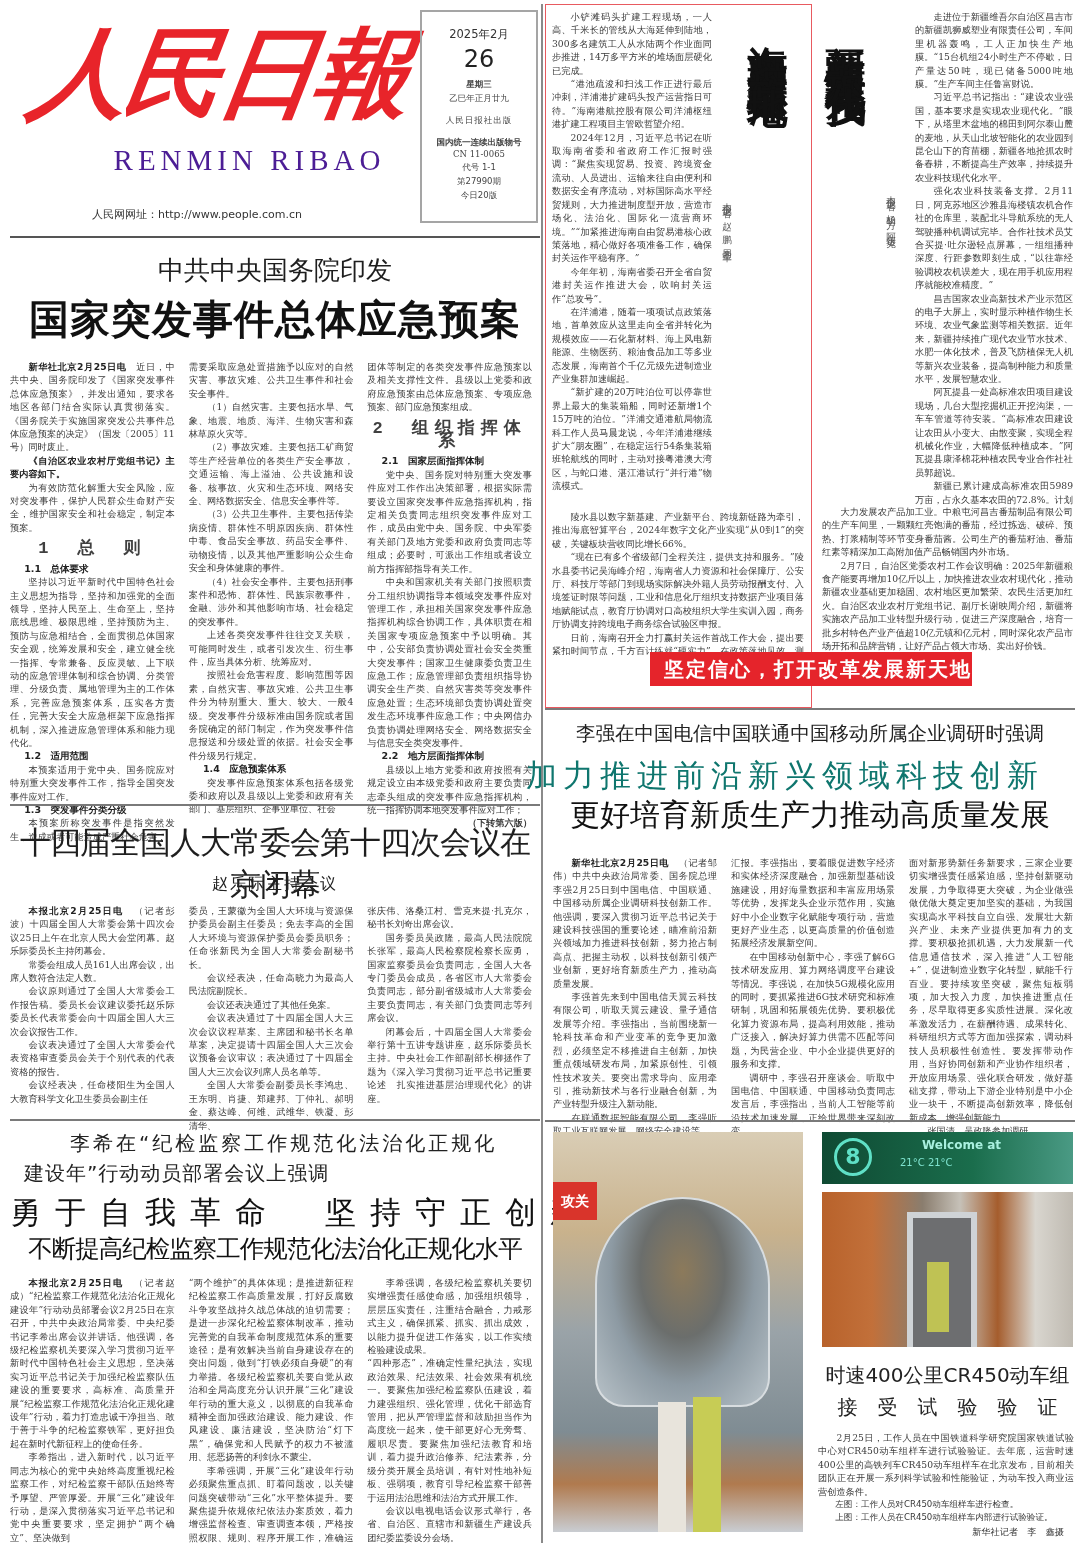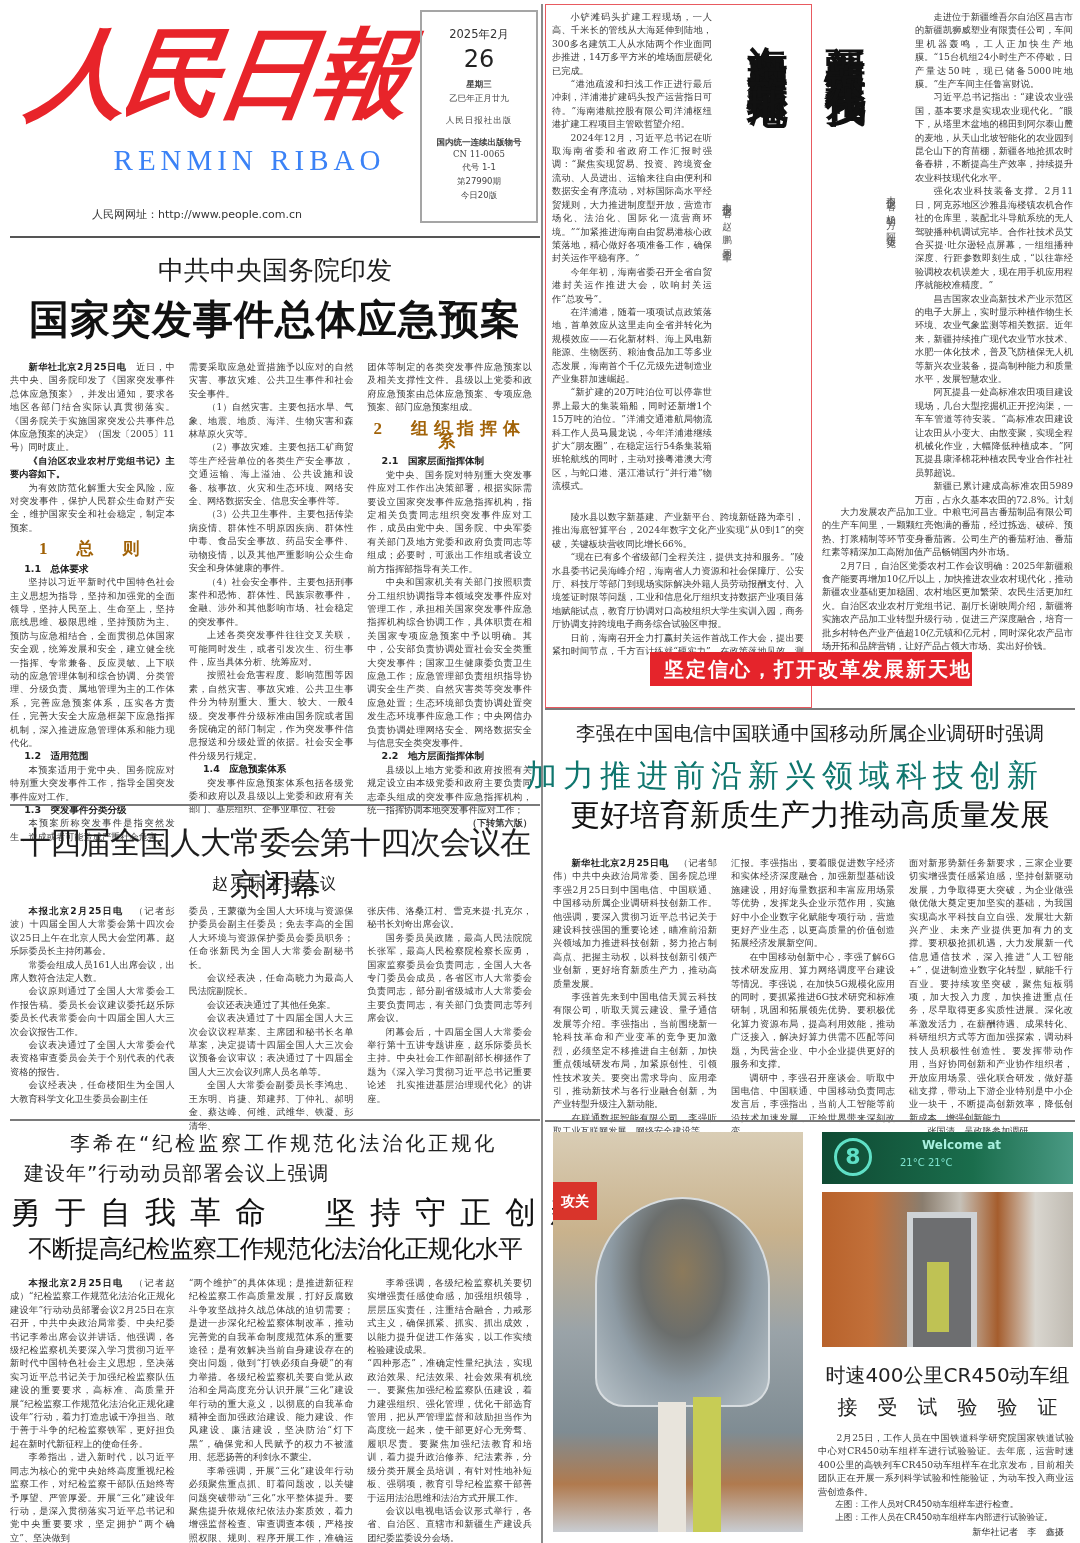--- a/index.html
+++ b/index.html
@@ -7,32 +7,32 @@
 body{position:relative;font-family:"DejaVu Serif","Liberation Serif",serif;color:#222}
 .abs{position:absolute}
 .body-text{font-size:9.2px;line-height:13.4px;color:#3a3a3a;text-align:justify;font-family:"DejaVu Serif",serif}
 .body-text p{text-indent:2em}
 .body-text b{color:#222;font-family:"DejaVu Sans",sans-serif;font-weight:bold}
 .hr{position:absolute;background:#7a7a7a}
 .vr{position:absolute;background:#9a9a9a;width:1px}
 
 .logo{left:22px;top:8px;width:395px;height:170px}
 .logo-cn{font-family:"DejaVu Serif",serif;font-size:98px;color:#e8242a;font-weight:bold;font-style:italic;letter-spacing:-4px;line-height:130px;transform:skewX(-8deg);display:block;text-align:center}
-.logo-en{font-family:"Liberation Serif",serif;color:#3b82f6;font-size:29px;letter-spacing:5px;text-align:center;display:block;margin-top:6px;padding-left:60px}
+.logo-en{font-family:"Liberation Serif",serif;color:#4c1d95;font-size:29px;letter-spacing:5px;text-align:center;display:block;margin-top:6px;padding-left:60px}
 .site{left:92px;top:207px;font-size:11px;font-family:"DejaVu Sans",sans-serif;color:#333}
 .datebox{left:420px;top:10px;width:118px;height:213px;border:2px solid #a5a5a5;text-align:center;font-family:"DejaVu Sans",sans-serif}
 .datebox .ym{font-size:11.5px;margin-top:15px;color:#333}
 .datebox .day{font-size:24px;margin-top:3px;color:#222;line-height:28px}
 .datebox .s{font-size:8.5px;color:#444;line-height:14px}
 
 .kicker{font-size:26px;font-family:"DejaVu Serif",serif;text-align:center;color:#1e1e1e}
 .big{font-family:"DejaVu Sans",sans-serif;font-weight:bold;color:#111;text-align:center;white-space:nowrap}
 .vhead{font-family:"DejaVu Sans",sans-serif;font-weight:bold;color:#111;writing-mode:vertical-rl;letter-spacing:3px;line-height:1}
 .byline-v{writing-mode:vertical-rl;font-size:9.5px;color:#555;letter-spacing:2px}
-.section-h{font-family:Liberation Serif, serif;font-weight:bold;font-size:17px;text-align:center;letter-spacing:6px;margin:8px 0 6px;text-indent:0 !important;color:#a16207}
+.section-h{font-family:Liberation Mono, monospace;font-weight:bold;font-size:17px;text-align:center;letter-spacing:6px;margin:8px 0 6px;text-indent:0 !important;color:#404040}
 .sub-h{font-family:"DejaVu Sans",sans-serif;font-weight:bold;font-size:9.5px;text-indent:1.5em !important;color:#222}
 .banner{left:650px;top:652px;width:322px;height:34px;background:#e5242b;color:#fff;font-family:"DejaVu Sans",sans-serif;font-weight:bold;font-size:20px;letter-spacing:2px;line-height:34px;text-align:right;white-space:nowrap}
 .redframe{left:545px;top:4px;width:267px;height:704px;border:1.5px solid #e85a60}
 
 .photo{position:absolute;overflow:hidden}
 .caption-big{font-family:"DejaVu Sans",sans-serif;font-size:20px;color:#222;text-align:center}
 .cols{position:absolute;display:flex;gap:14px}
 .cols > div{flex:1}
 </style>
 </head>

